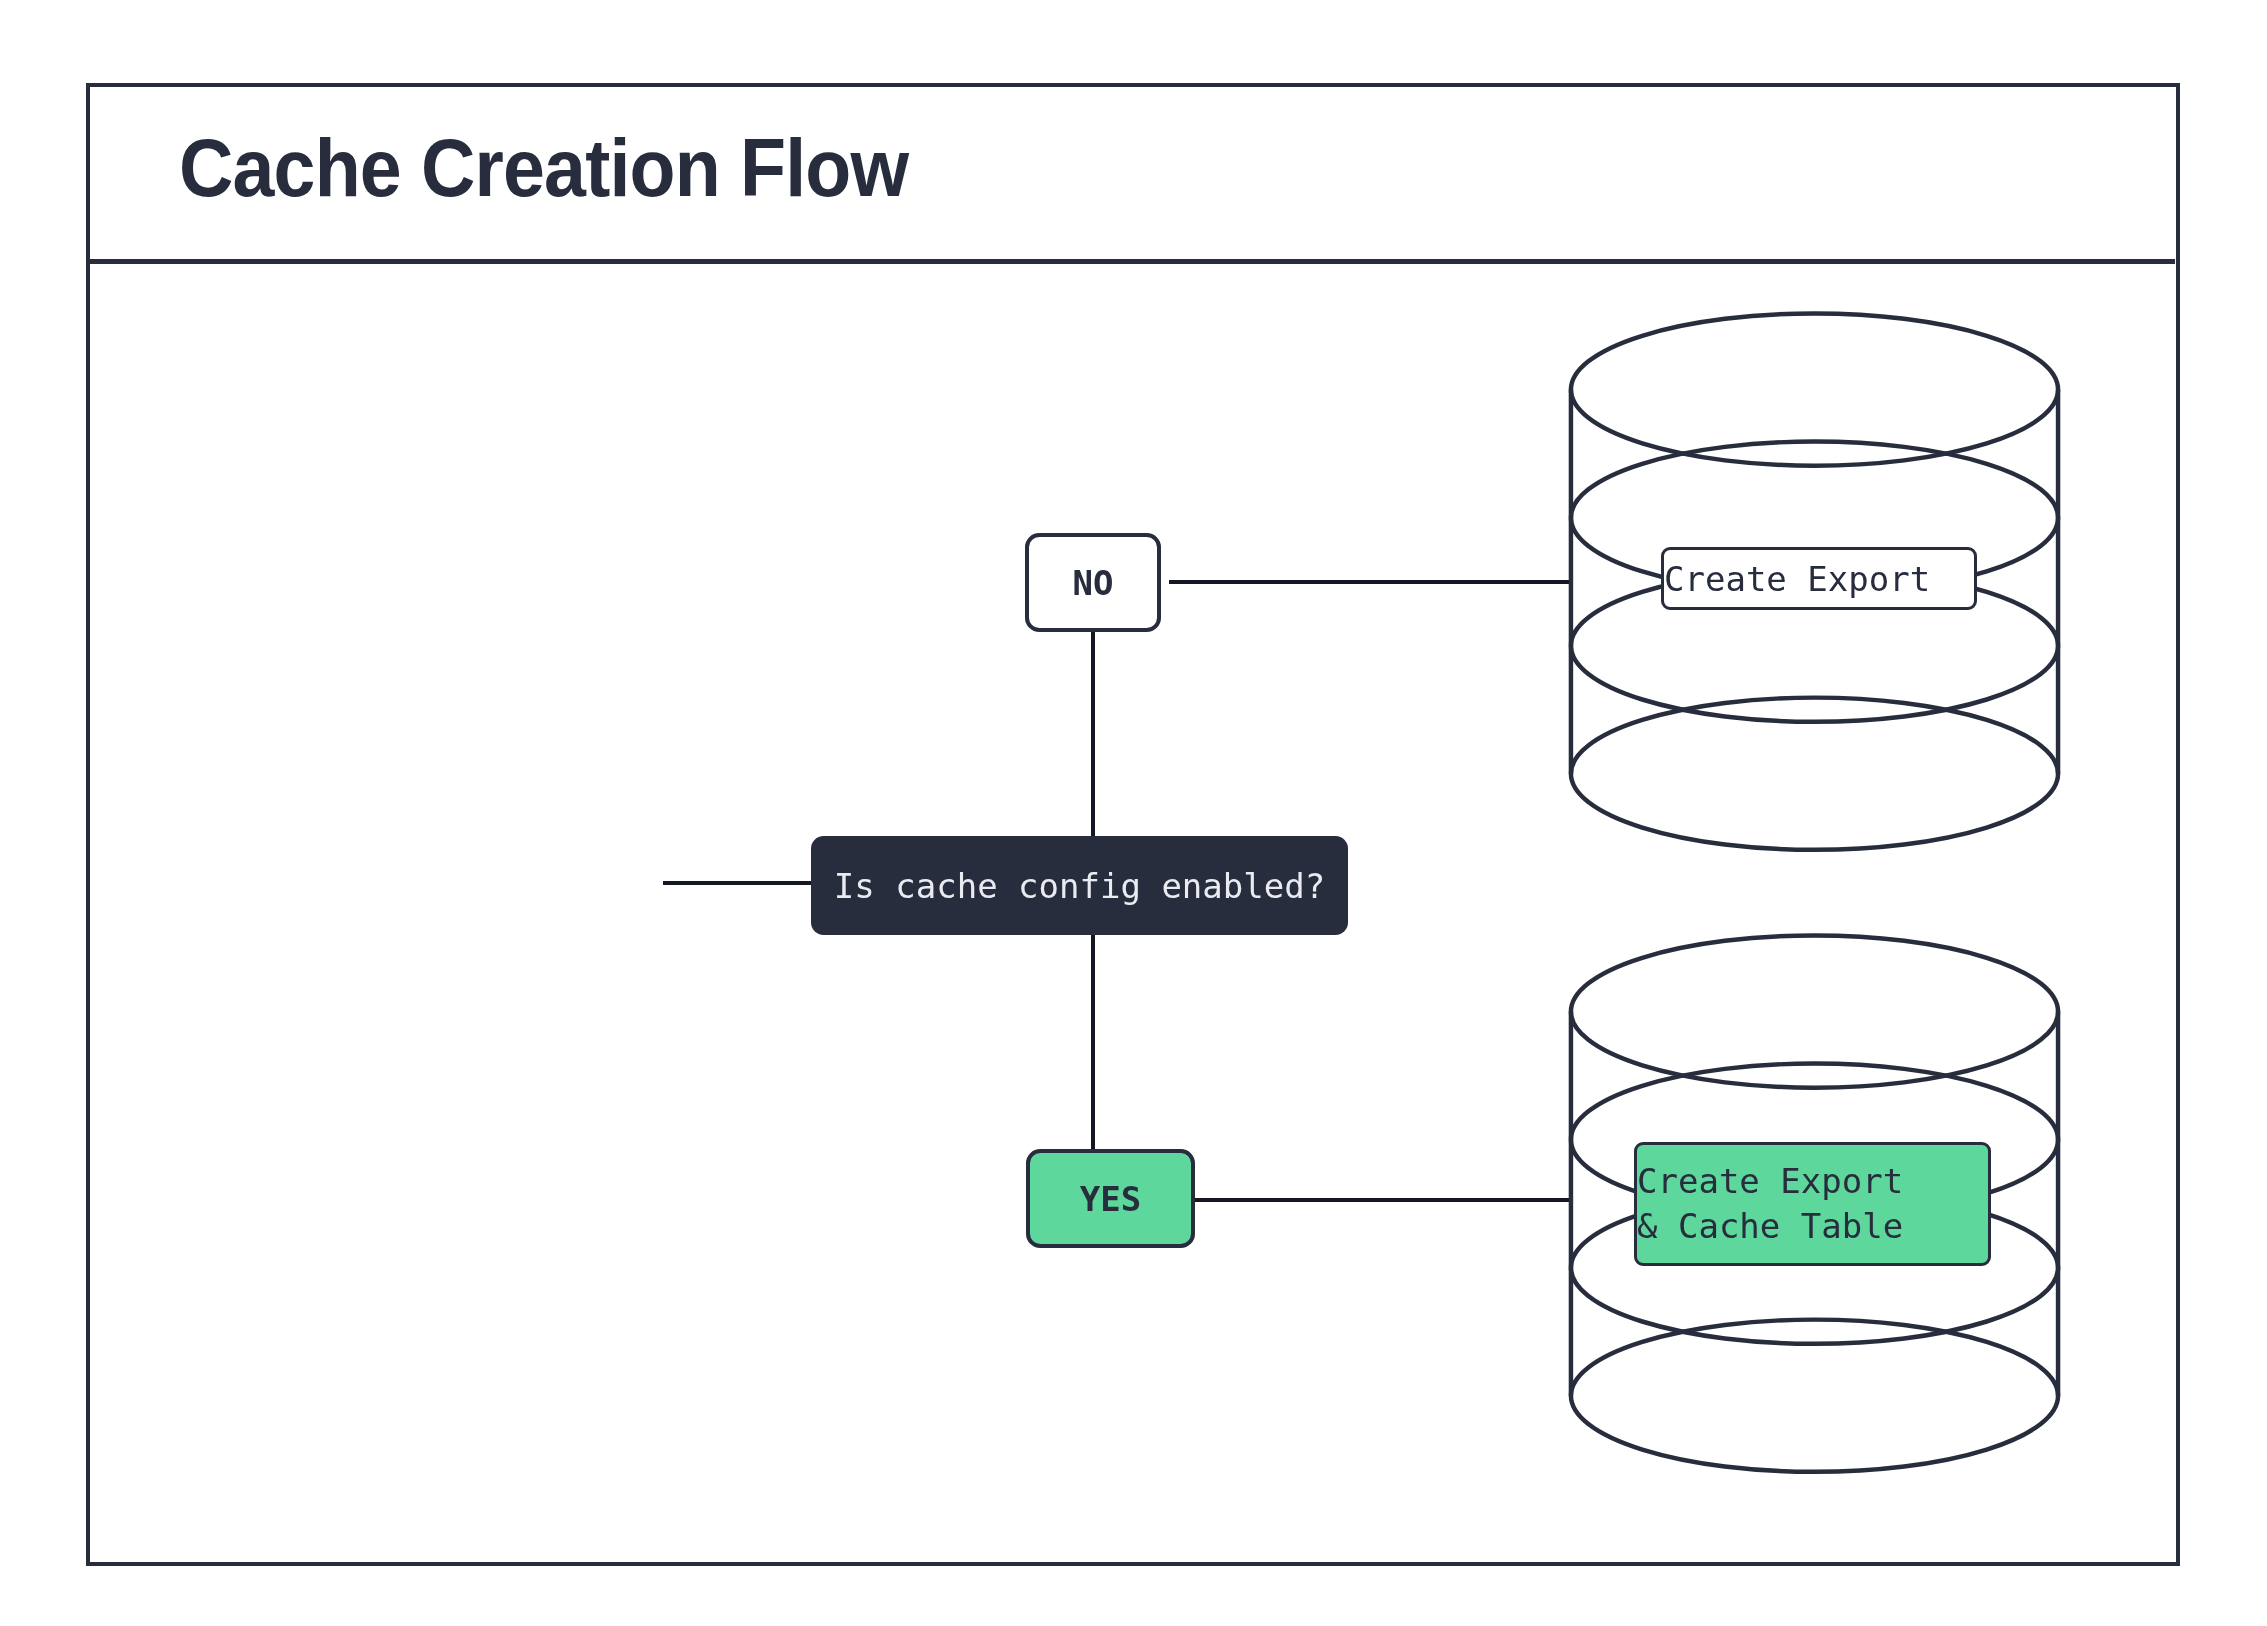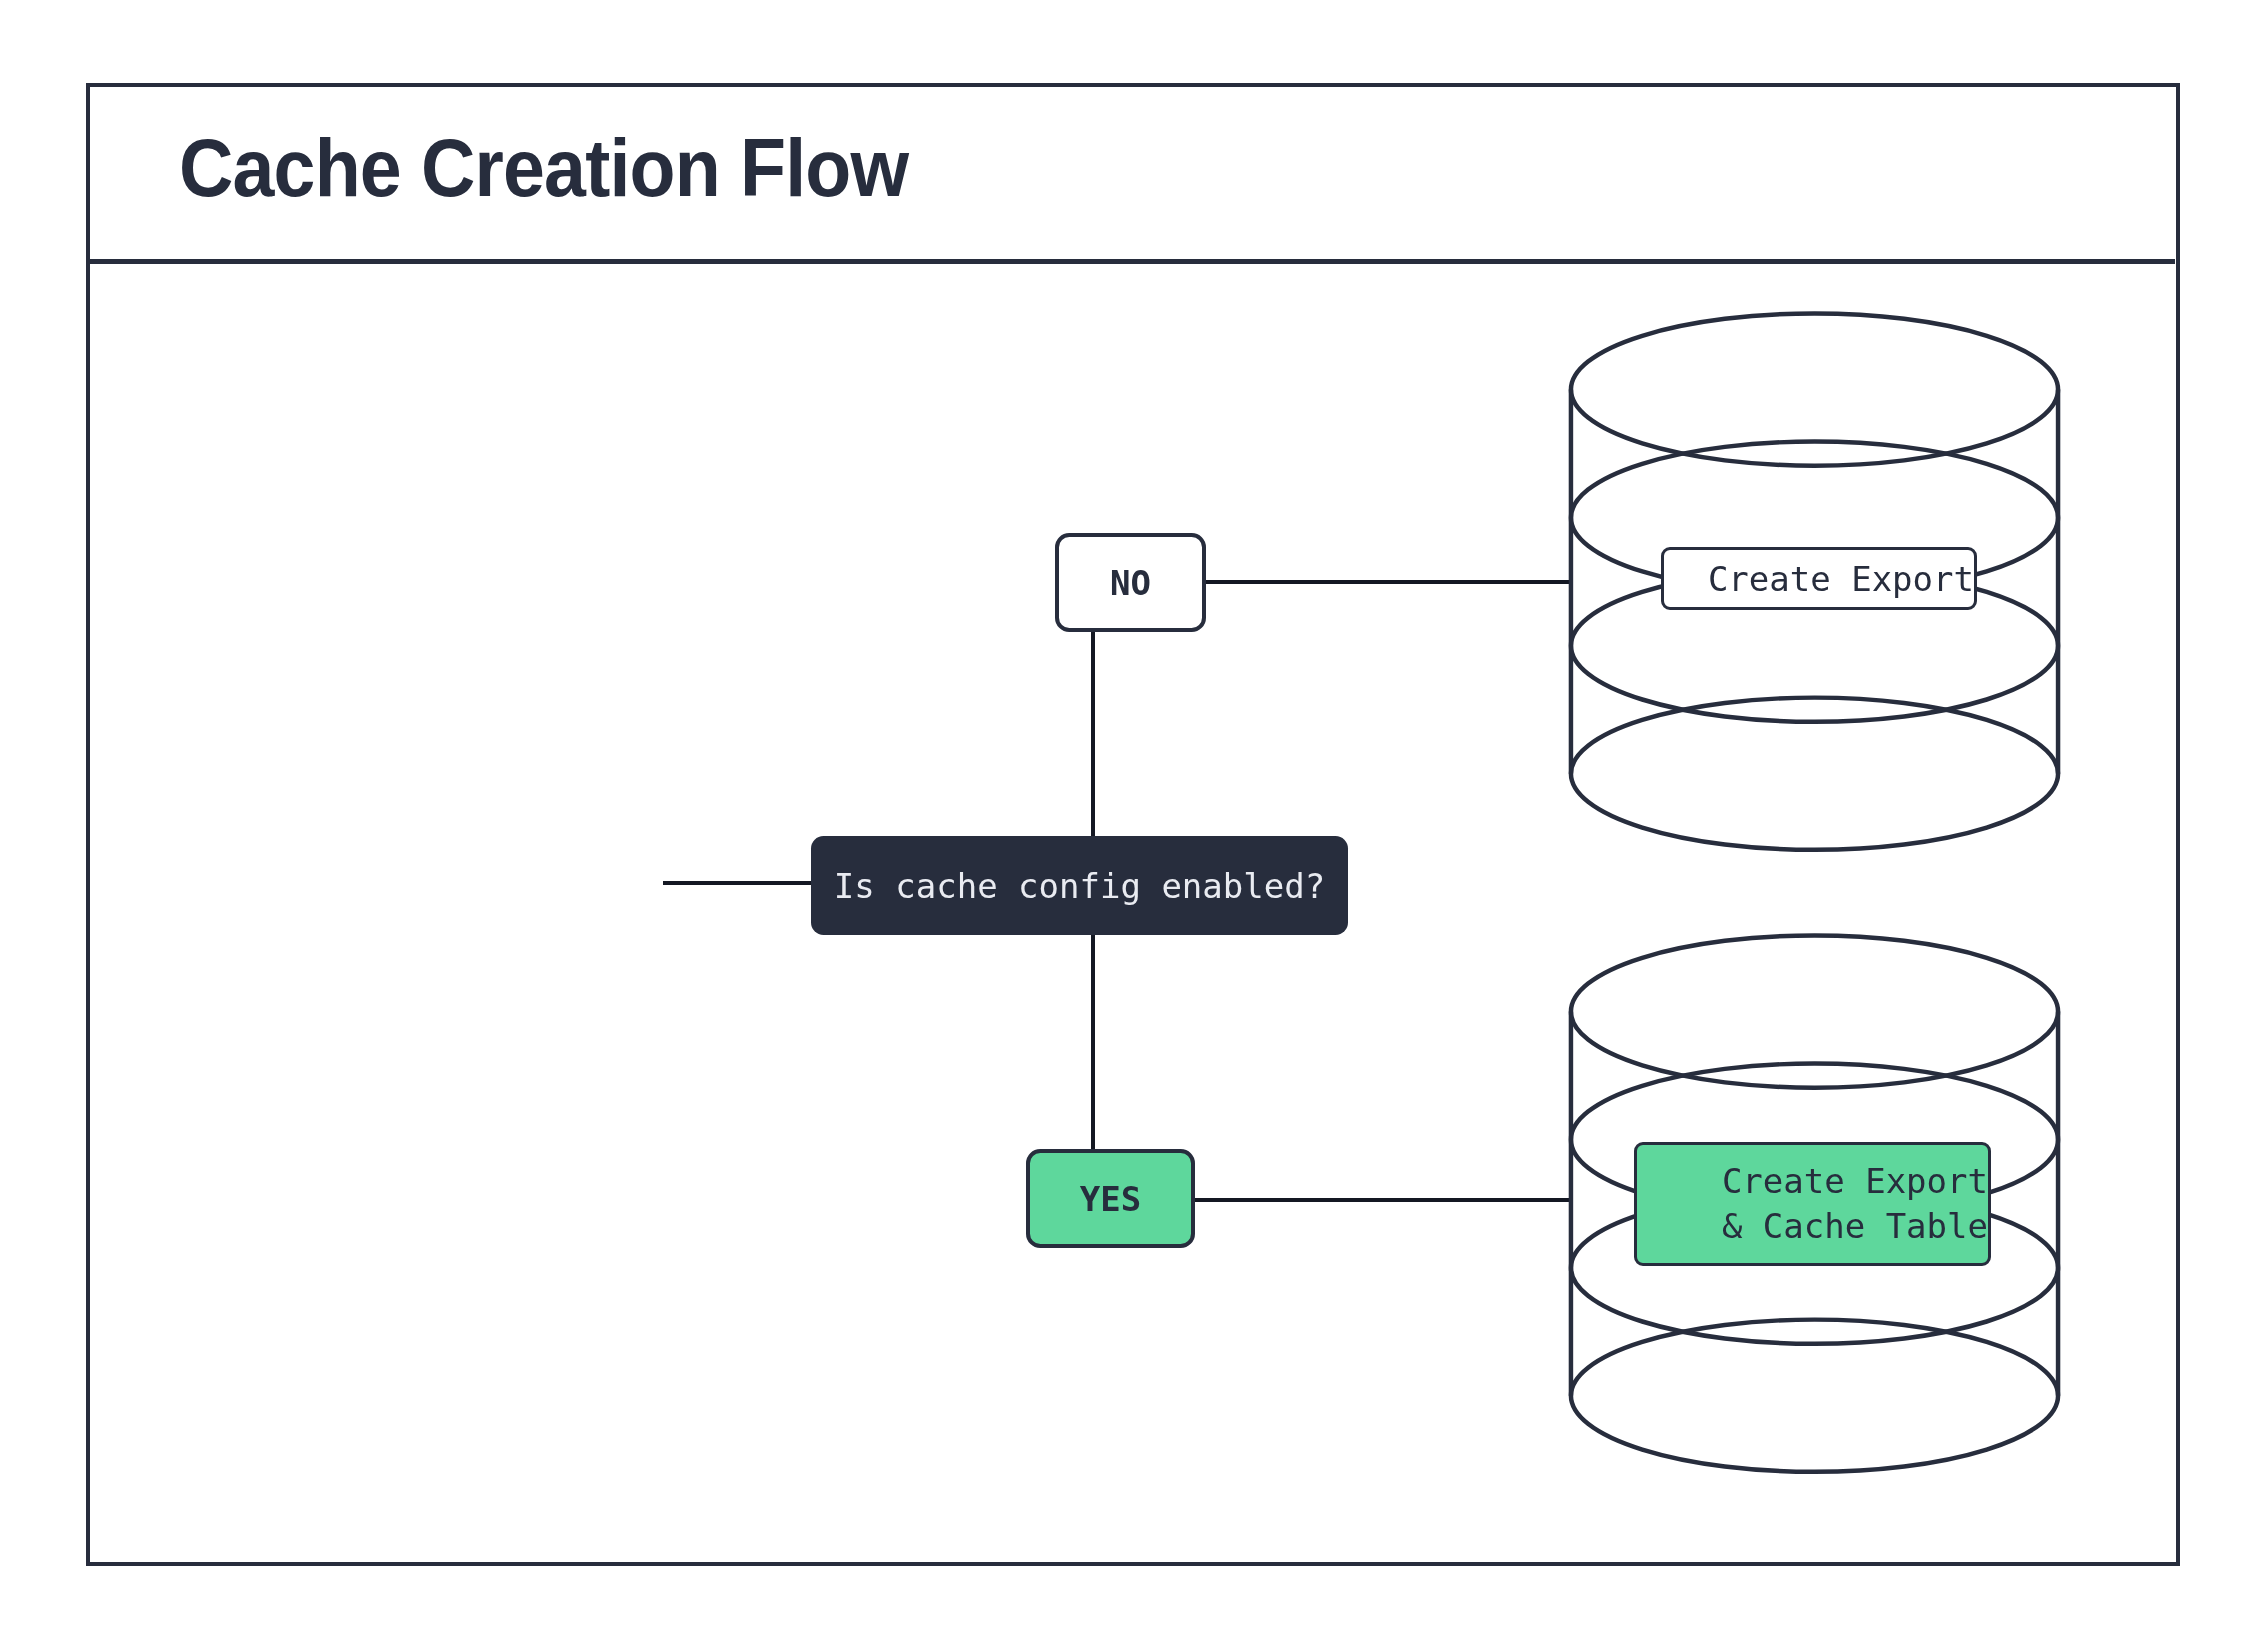--- a/index.html
+++ b/index.html
@@ -51,40 +51,39 @@
   }
   .node-start{
     left:280px; top:836px; width:382px; height:96px;
     background:var(--green); border:4.5px solid var(--ink); border-radius:14.3px;
   }
   .node-decision{
     left:811px; top:836px; width:537px; height:99px;
     background:var(--ink); color:var(--light); border-radius:12.5px;
   }
   .node-no{
-    left:1025px; top:533px; width:151px; height:99px;
+    left:1025px; top:533px; width:136px; height:99px;
     background:var(--background); border:4.5px solid var(--ink); border-radius:14.3px;
     font-weight:700;
-    margin-left:30px;
   }
   .node-yes{
     left:1026px; top:1149px; width:169px; height:99px;
     background:var(--green); border:4.5px solid var(--ink); border-radius:14.3px;
     font-weight:700;
   }
 
   
   .db{ position:absolute; color:var(--ink); }
   .db-top{ left:1566px; top:309px; }
   .db-bottom{ left:1566px; top:931px; }
 
   
   .db-label{
     position:absolute; display:flex; flex-direction:column;
-    align-items:flex-end; justify-content:center; text-align:center;
+    align-items:flex-start; justify-content:center; text-align:center;
     font-size:34px; border:3.6px solid var(--ink); border-radius:9px;
     color:var(--ink);
   }
   .label-export{
     left:1661px; top:547px; width:316px; height:63px;
     background:var(--background);
   }
   .label-export-cache{
     left:1634px; top:1142px; width:357px; height:124px;
     background:var(--green); line-height:45px;

